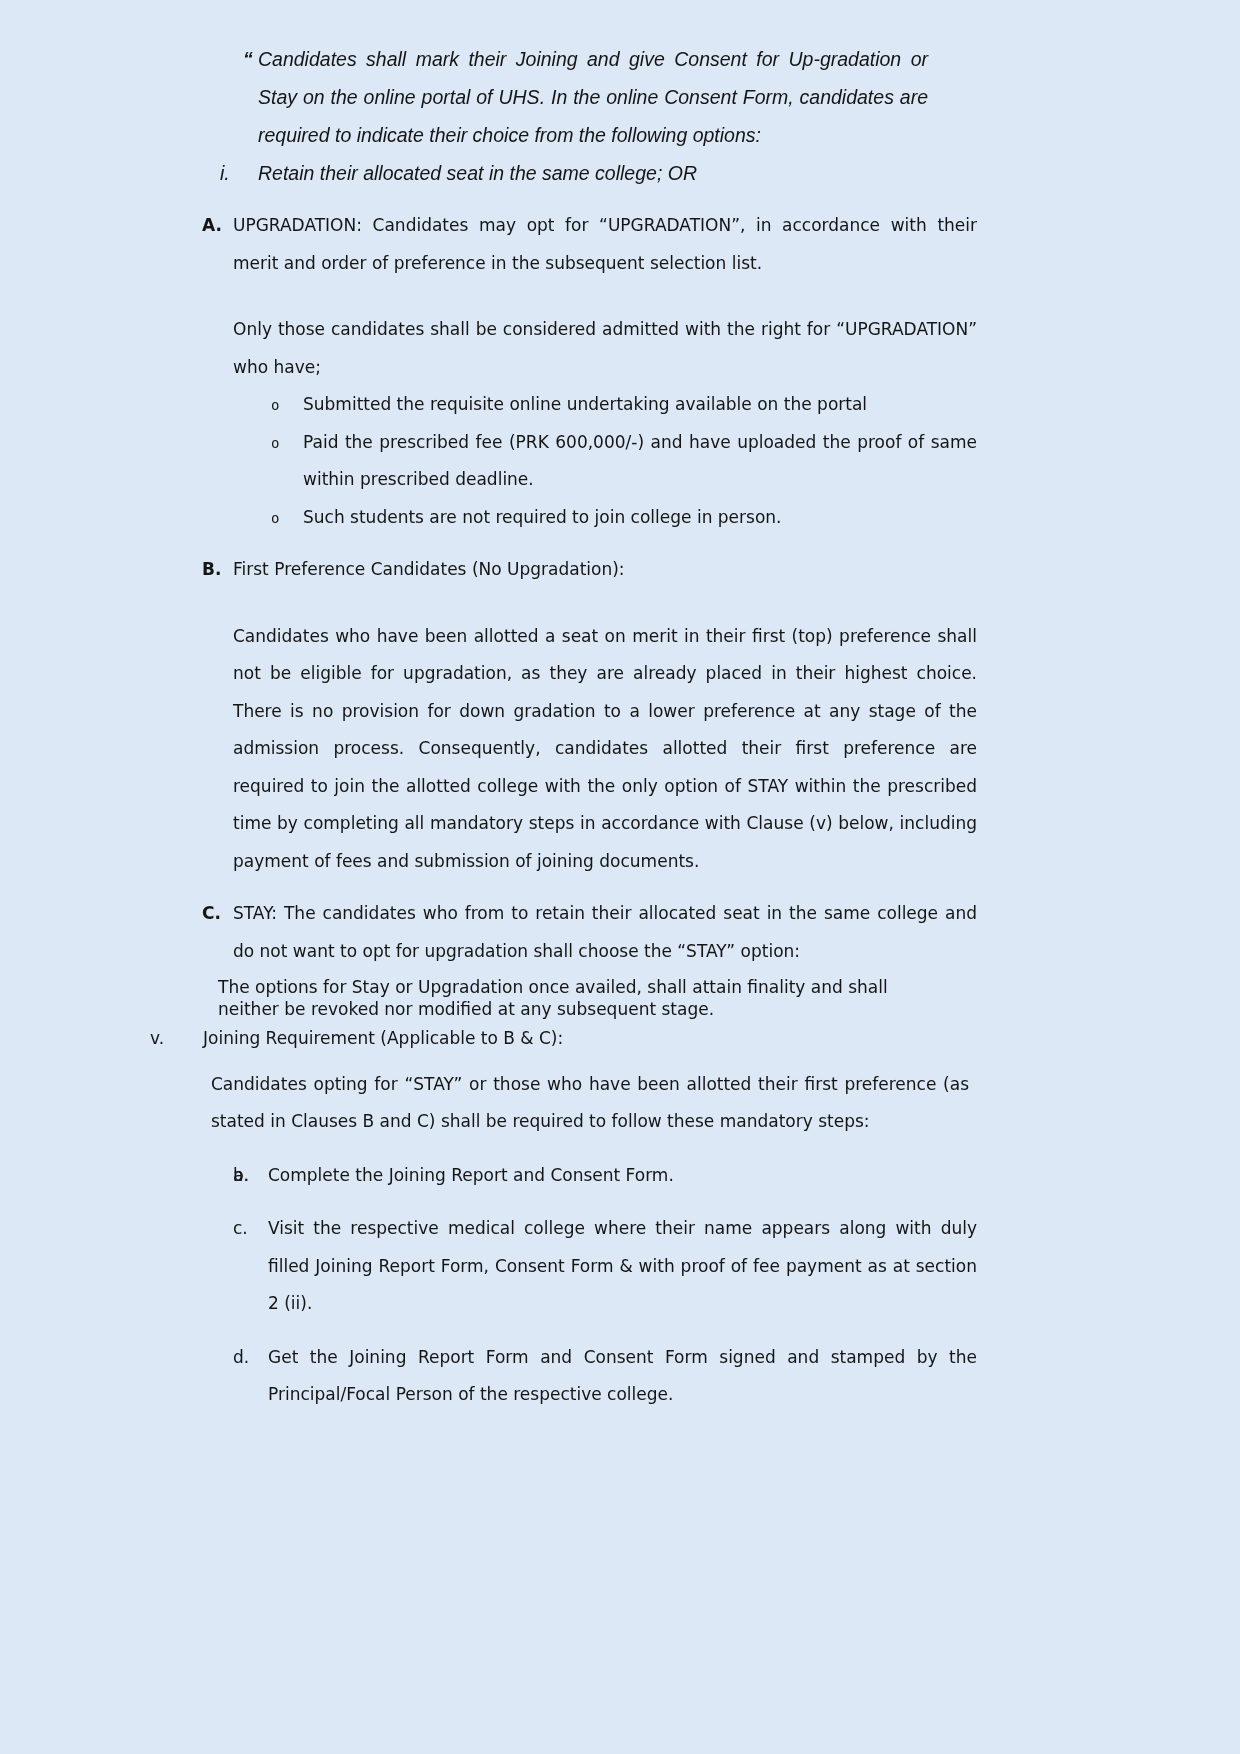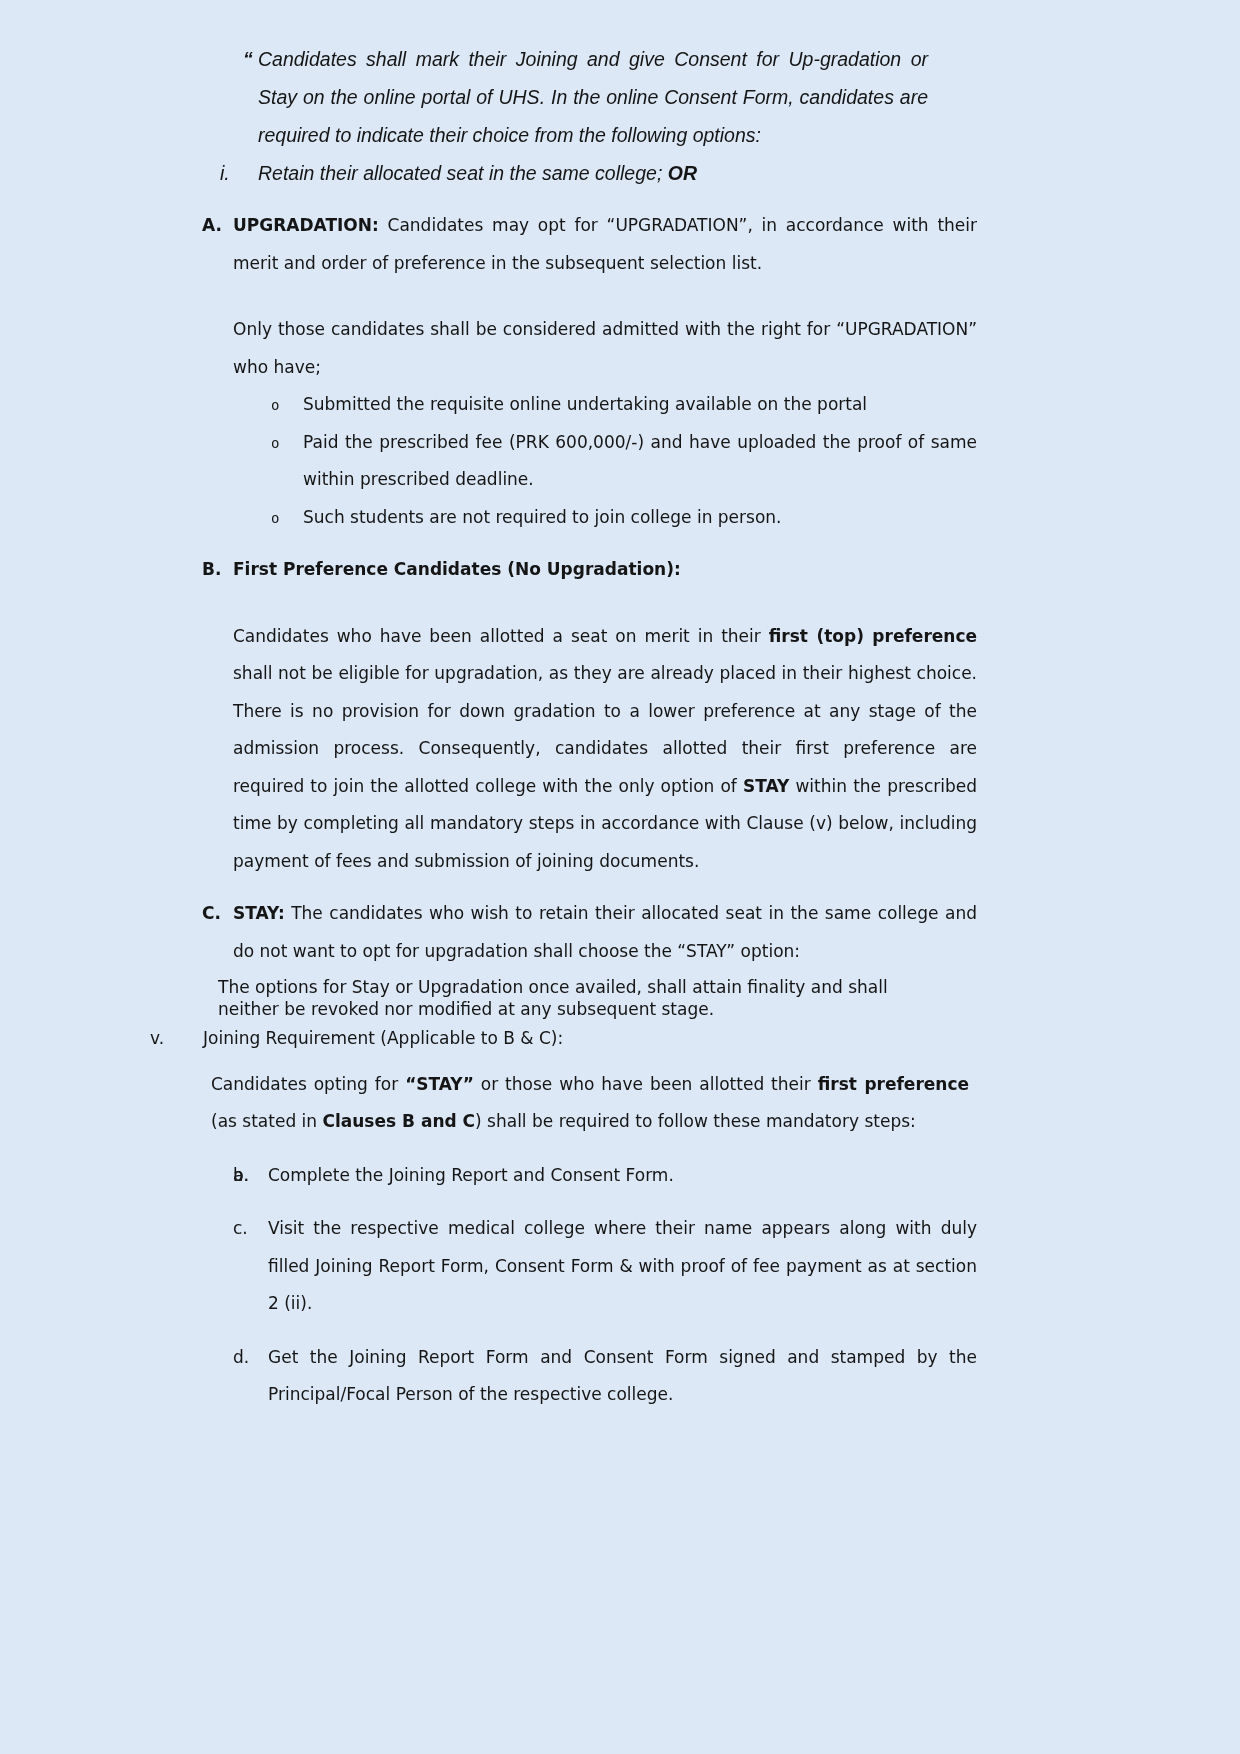--- a/index.html
+++ b/index.html
@@ -25,31 +25,31 @@
     font-family: "Liberation Sans", sans-serif;
     font-style: italic;
     font-size: 19.5px;
     line-height: 38px;
   }
   .q-intro { margin: 0; text-align: justify; position: relative; }
   .q-open { position: absolute; left: -15px; top: 0; font-weight: 700; }
   .q-list { list-style: none; margin: 0; padding: 0; }
   .q-item { position: relative; text-align: justify; }
   .q-marker { position: absolute; left: -38px; }
-  .bi { font-weight: 700; }
+  .bi { font-weight: 400; }
 
   
   .sec { margin-left: 233px; width: 744px; line-height: 37.5px; }
   .sec-a { margin-top: 15px; }
   .sec-b { margin-top: 15px; }
   .sec-c { margin-top: 15px; }
   .para { margin: 0; text-align: justify; position: relative; }
   .gap { margin-top: 29px; }
   .sec-label { position: absolute; left: -31px; font-weight: 700; }
-  b { font-weight: 700; }
+  b { font-weight: 400; }
 
   .circ-list { list-style: none; margin: 0; padding: 0 0 0 70px; }
   .circ-list li { position: relative; text-align: justify; }
   .circ {
     position: absolute; left: -32px; top: 1px;
     font-family: "DejaVu Sans Mono", monospace;
     font-size: 14px;
   }
 
   
@@ -92,21 +92,21 @@
       <li><span class="circ">o</span><span>Such students are not required to join college in person.</span></li>
     </ul>
   </section>
 
   <section class="sec sec-b">
     <p class="para"><span class="sec-label">B.</span><b>First Preference Candidates (No Upgradation):</b></p>
     <p class="para gap"><span>Candidates who have been allotted a seat on merit in their </span><b>first (top) preference</b><span> shall not be eligible for upgradation, as they are already placed in their highest choice. There is no provision for down gradation to a lower preference at any stage of the admission process. Consequently, candidates allotted their first preference are required to join the allotted college with the only option of </span><b>STAY</b><span> within the prescribed time by completing all mandatory steps in accordance with Clause (v) below, including payment of fees and submission of joining documents.</span></p>
   </section>
 
   <section class="sec sec-c">
-    <p class="para"><span class="sec-label">C.</span><b>STAY:</b> <span>The candidates who wish to retain their allocated seat in the same college and do not want to opt for upgradation shall choose the “STAY” option:</span></p>
+    <p class="para"><span class="sec-label">C.</span><b>STAY:</b> <span>The candidates who from to retain their allocated seat in the same college and do not want to opt for upgradation shall choose the “STAY” option:</span></p>
   </section>
 
   <p class="note">The options for Stay or Upgradation once availed, shall attain finality and shall neither be revoked nor modified at any subsequent stage.</p>
 
   <section class="clause-v">
     <p class="v-title"><span class="v-marker">v.</span><span>Joining Requirement (Applicable to B &amp; C):</span></p>
     <p class="v-para"><span>Candidates opting for </span><b>“STAY”</b><span> or those who have been allotted their </span><b>first preference</b><span> (as stated in </span><b>Clauses B and C</b><span>) shall be required to follow these mandatory steps:</span></p>
     <ol class="steps">
       <li><span class="s-marker">a.</span></li>
       <li><span class="s-marker">b.</span><span>Complete the Joining Report and Consent Form.</span></li>

